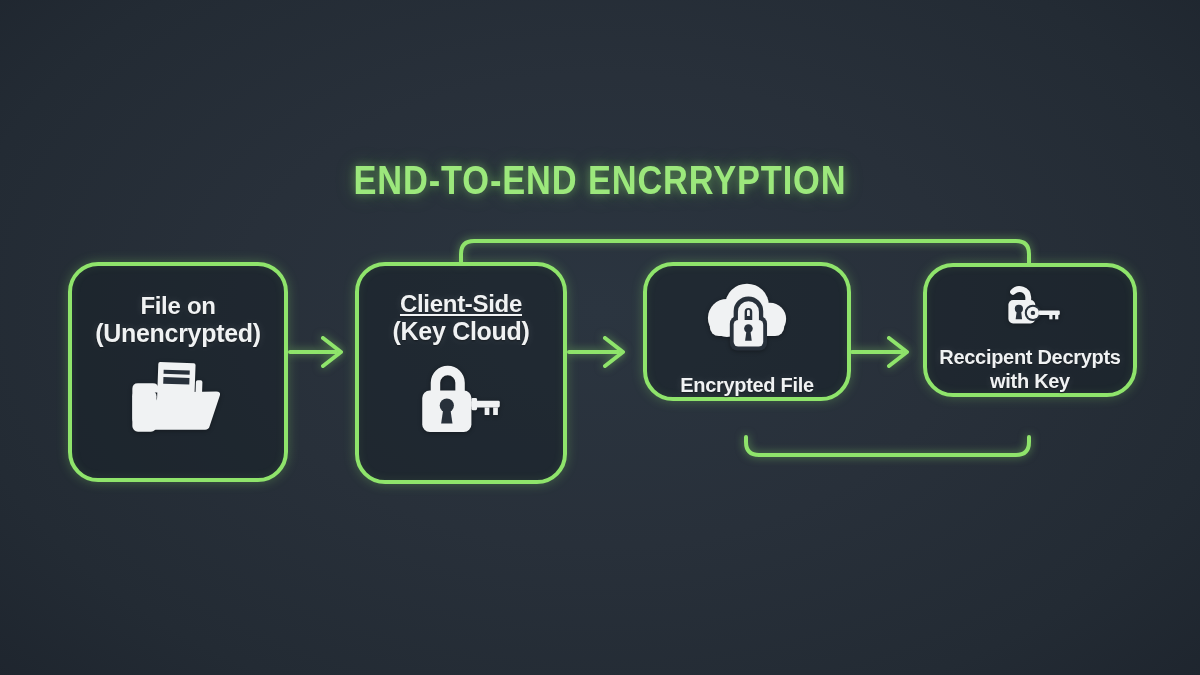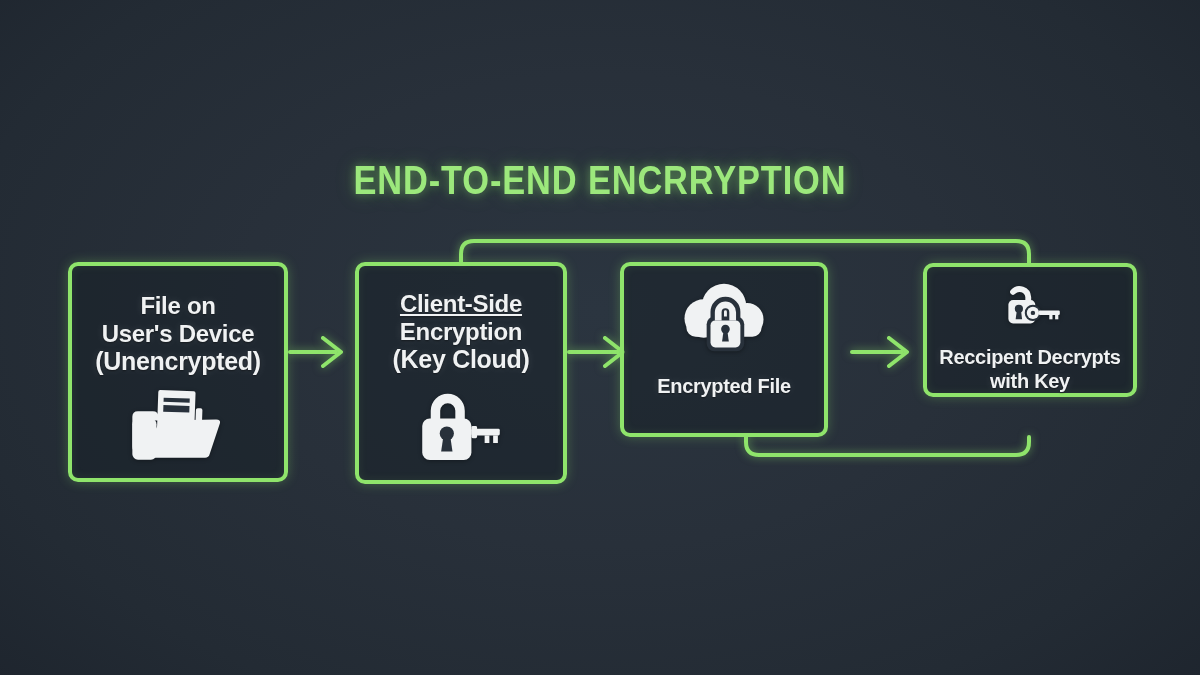--- a/index.html
+++ b/index.html
@@ -25,21 +25,21 @@
   
   svg.wires{position:absolute;left:0;top:0;z-index:1;}
   .wire{
     stroke:#8fe46b;stroke-width:4;fill:none;
     stroke-linecap:round;stroke-linejoin:round;
     filter:drop-shadow(0 0 4px rgba(140,228,106,0.55));
   }
   
   .node{
     position:absolute;z-index:2;
-    border:4px solid #8fe46b;border-radius:10px;
+    border:4px solid #8fe46b;border-radius:30px;
     background:rgba(24,32,40,0.55);
     box-shadow:0 0 12px rgba(140,228,106,0.30), inset 0 0 10px rgba(140,228,106,0.10);
     display:flex;flex-direction:column;align-items:center;
     box-sizing:border-box;
     color:#f0f2f3;
     text-align:left;
   }
   .node .txt{font-weight:bold;letter-spacing:-0.3px;
     text-shadow:0 1px 2px rgba(0,0,0,0.45), 0 0 8px rgba(255,255,255,0.12);}
   .ln-main{font-size:24px;line-height:28px;}
@@ -66,52 +66,50 @@
     <g>
       <path class="wire" d="M852,352 L902,352"></path>
       <path class="wire" d="M889,338 L907,352 L889,366"></path>
     </g>
   </svg>
 
   <div class="title">END-TO-END ENCRRYPTION</div>
 
   <div class="node" style="left:68px;top:262px;width:220px;height:220px;">
     <div class="txt ln-main" style="margin-top:26px;">File on</div>
-    <div class="txt ln-main">User's Device</div>
     <div class="txt ln-sub">(Unencrypted)</div>
     <svg class="icon" style="margin-top:12px;" width="104" height="82" viewBox="0 0 110 88">
       <g transform="rotate(2 55 30)">
         <rect x="33" y="4" width="40" height="42" rx="2" fill="#f0f2f3"></rect>
         <rect x="74" y="22" width="7" height="16" rx="2" fill="#f0f2f3"></rect>
         <rect x="39" y="12" width="28" height="4.5" fill="#28313b"></rect>
         <rect x="39" y="20" width="28" height="7" fill="#28313b"></rect>
       </g>
       <path d="M12,26 h16 q6,0 6,6 v4 h-16 q-6,0 -6,6 v28 h-0 q-6,0 -6,-6 V32 q0,-6 6,-6 Z" fill="#f0f2f3"></path>
       <rect x="6" y="34" width="26" height="44" rx="6" fill="#f0f2f3"></rect>
       <path d="M34,40 q1,-4 5,-4 L96,35 q5,0 4,4 L89,72 q-1,4 -5,4 L20,76 q-5,0 -4,-4 Z" fill="#f0f2f3"></path>
     </svg>
   </div>
 
   <div class="node" style="left:355px;top:262px;width:212px;height:222px;">
     <div class="txt ln-main" style="margin-top:24px;text-decoration:underline;">Client-Side</div>
-    <div class="txt ln-main">Encryption</div>
     <div class="txt ln-sub">(Key Cloud)</div>
     <svg class="icon" style="margin-top:14px;" width="104" height="78" viewBox="0 0 110 82">
       <path d="M28,38 V25 a13,13 0 0 1 26,0 V38" fill="none" stroke="#f0f2f3" stroke-width="10"></path>
       <rect x="14" y="33" width="52" height="44" rx="8" fill="#f0f2f3"></rect>
       <circle cx="40" cy="49" r="7.5" fill="#28313b"></circle>
       <path d="M36.5,51 L43.5,51 L46,68 L34,68 Z" fill="#28313b"></path>
       <rect x="66" y="44" width="30" height="7" rx="1.5" fill="#f0f2f3"></rect>
       <rect x="66" y="41" width="6" height="13" rx="1.5" fill="#f0f2f3"></rect>
       <rect x="80" y="51" width="5" height="8" fill="#f0f2f3"></rect>
       <rect x="89" y="51" width="5" height="8" fill="#f0f2f3"></rect>
     </svg>
   </div>
 
-  <div class="node" style="left:620px;top:262px;width:208px;height:175px;">
+  <div class="node" style="left:643px;top:262px;width:208px;height:139px;">
     <svg class="icon" style="margin-top:10px;" width="106" height="84" viewBox="0 0 110 87">
       <circle cx="34" cy="44" r="20" fill="#f0f2f3"></circle>
       <circle cx="55" cy="31" r="23" fill="#f0f2f3"></circle>
       <circle cx="79" cy="45" r="17" fill="#f0f2f3"></circle>
       <rect x="16" y="44" width="78" height="19" rx="9.5" fill="#f0f2f3"></rect>
       <path d="M48,45 V37 a8.5,8.5 0 0 1 17,0 V45" fill="none" stroke="#28313b" stroke-width="14"></path>
       <rect x="37" y="42" width="39" height="36" rx="8" fill="#28313b"></rect>
       <path d="M49,46 V37.5 a7.5,7.5 0 0 1 15,0 V46" fill="none" stroke="#f0f2f3" stroke-width="7"></path>
       <rect x="41" y="46" width="31" height="28" rx="5" fill="#f0f2f3"></rect>
       <circle cx="56.5" cy="55" r="4.5" fill="#28313b"></circle>

